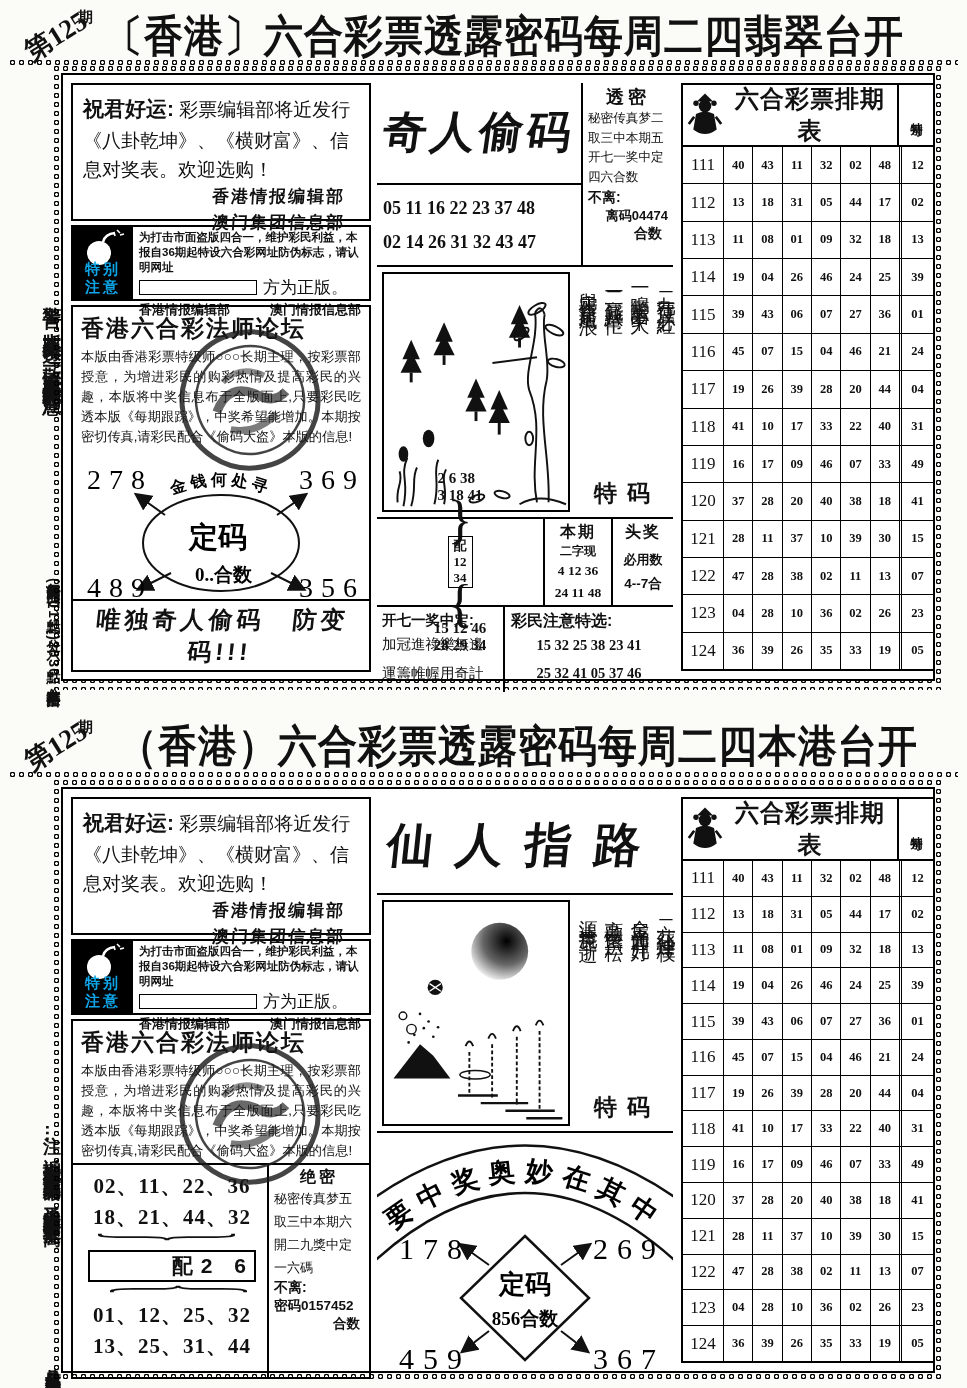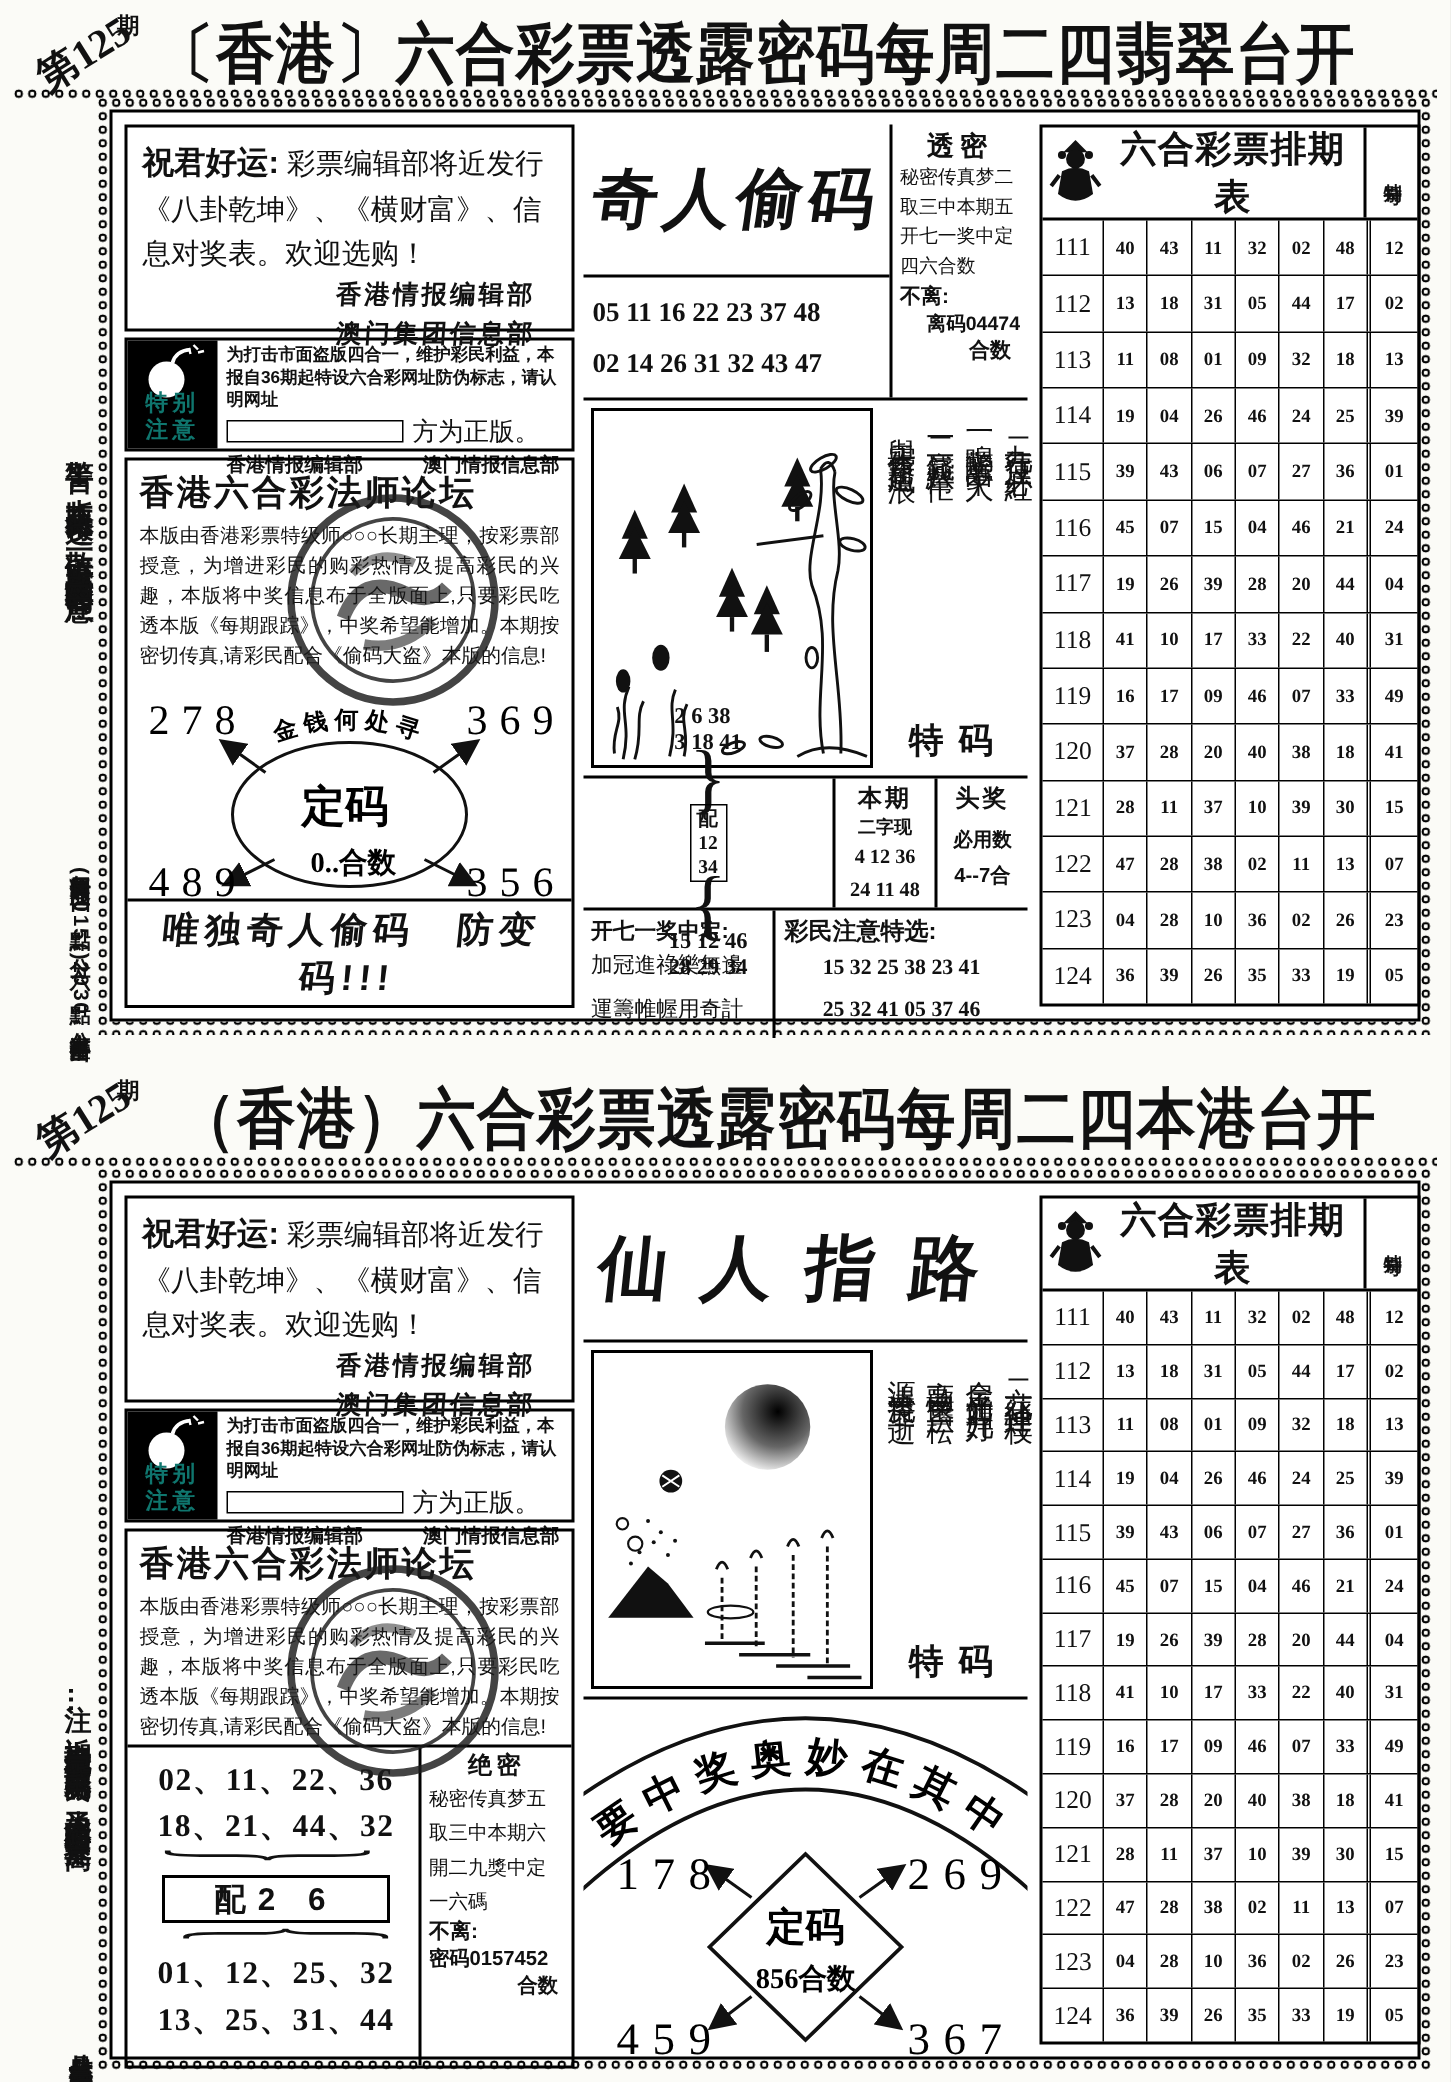--- a/index.html
+++ b/index.html
@@ -13,21 +13,21 @@
   .edition { position:absolute; left:14px; top:16px; font-family:"Liberation Serif",serif;
              font-weight:bold; font-size:27px; transform:rotate(-32deg); transform-origin:center; }
   .ed-suffix { position:absolute; left:70px; top:6px; font-size:15px; font-weight:bold; }
   .hdr-title { position:absolute; left:96px; top:4px; font-size:39px; font-weight:900;
                letter-spacing:1px; white-space:nowrap; transform:scaleY(1.12); transform-origin:top left; }
 
   
   .wave { position:absolute; left:8px; width:950px; height:9px;
           background-image:radial-gradient(circle 3.2px at 4.5px 4.5px, transparent 1.3px, #000 1.5px 2.7px, transparent 3px);
           background-size:9px 9px; }
-  .main-box { position:absolute; left:64px; width:892px;
+  .main-box { position:absolute; left:52px; width:892px;
               background-image:radial-gradient(circle 3.2px at 4.5px 4.5px, transparent 1.3px, #000 1.5px 2.7px, transparent 3px);
               background-size:9px 9px; padding:9px; }
   .main-inner { position:relative; width:100%; height:100%; background:#fff; border:2px solid #000; }
 
   
   .side-strip { position:absolute; left:3px; width:64px; display:flex; flex-direction:row-reverse;
                 justify-content:flex-start; writing-mode:vertical-rl; }
   .side-main { font-size:19px; font-weight:bold; letter-spacing:2px; line-height:30px; }
   .side-sub  { font-size:14px; font-weight:bold; letter-spacing:1px; line-height:26px; }
 
@@ -39,21 +39,21 @@
 
   
   .greet { height:138px; padding:8px 10px 4px; }
   .greet p { font-size:19px; line-height:1.55; }
   .greet .g-title { font-size:21px; font-weight:900; }
   .greet .sig { text-align:right; font-weight:900; font-size:17px; letter-spacing:2px; line-height:1.5;
                 padding-right:14px; transform:skewX(-4deg); }
 
   
   .notice { height:76px; margin-top:4px; display:flex; }
-  .notice-badge { width:60px; background:#000; color:#0f766e; position:relative; flex:none; }
+  .notice-badge { width:60px; background:#000; color:#0ea5e9; position:relative; flex:none; }
   .notice-badge .nb-label { position:absolute; bottom:2px; left:0; width:100%; text-align:center;
                             font-size:15px; font-weight:bold; line-height:1.25; letter-spacing:3px; }
   .notice-main { flex:1; padding:3px 4px 2px 6px; }
   .notice-main .n-line1 { font-size:11.5px; font-weight:bold; line-height:1.3; }
   .n-mid { display:flex; align-items:center; gap:6px; margin-top:1px; }
   .n-blank { width:118px; height:15px; background:#fff; border:1px solid #000; }
   .n-ver { font-size:17px; font-weight:normal; }
   .n-signs { display:flex; justify-content:space-between; font-size:13px; font-weight:bold; margin-top:2px; padding-right:4px; }
 
   
@@ -135,21 +135,21 @@
   
   .guide-title { height:96px; display:flex; align-items:center; justify-content:center;
                  font-size:47px; font-weight:900; letter-spacing:22px; transform:skewX(-6deg); }
   .numsec { display:flex; border-top:2px solid #000; flex:1; }
   .numcol { flex:1; padding:6px 4px 4px 8px; display:flex; flex-direction:column; align-items:center; }
   .numline { font-size:21px; font-weight:bold; font-family:"Liberation Serif",serif; line-height:1.45;
              letter-spacing:1px; white-space:nowrap; }
   .brace-h { height:16px; line-height:10px; font-family:"Liberation Serif",serif; font-size:22px; }
   .brace-h.down::before { content:"}"; display:inline-block; transform:scaleX(7.5) rotate(90deg); }
   .brace-h.up::before   { content:"}"; display:inline-block; transform:scaleX(7.5) rotate(-90deg); }
-  .pair26 { border:2px solid #000; width:152px; text-align:center; font-size:21px; font-weight:900;
+  .pair26 { border:2px solid #000; width:168px; text-align:right; font-size:21px; font-weight:900;
             letter-spacing:8px; margin:2px 0; }
   .juemi { width:102px; flex:none; border-left:2px solid #000; padding:2px 5px; }
   .juemi .jm-t { text-align:center; font-size:16px; font-weight:900; letter-spacing:3px; }
   .juemi .jm-l { font-size:13px; line-height:1.75; font-family:"Liberation Serif",serif; }
   .juemi .jm-keep { font-size:14px; font-weight:900; }
   .juemi .jm-code { font-size:13.5px; font-weight:bold; }
   .juemi .jm-tail { font-size:13.5px; font-weight:bold; text-align:right; padding-right:4px; }
   .arcwrap { border-top:2px solid #000; }
 </style>
 </head>

